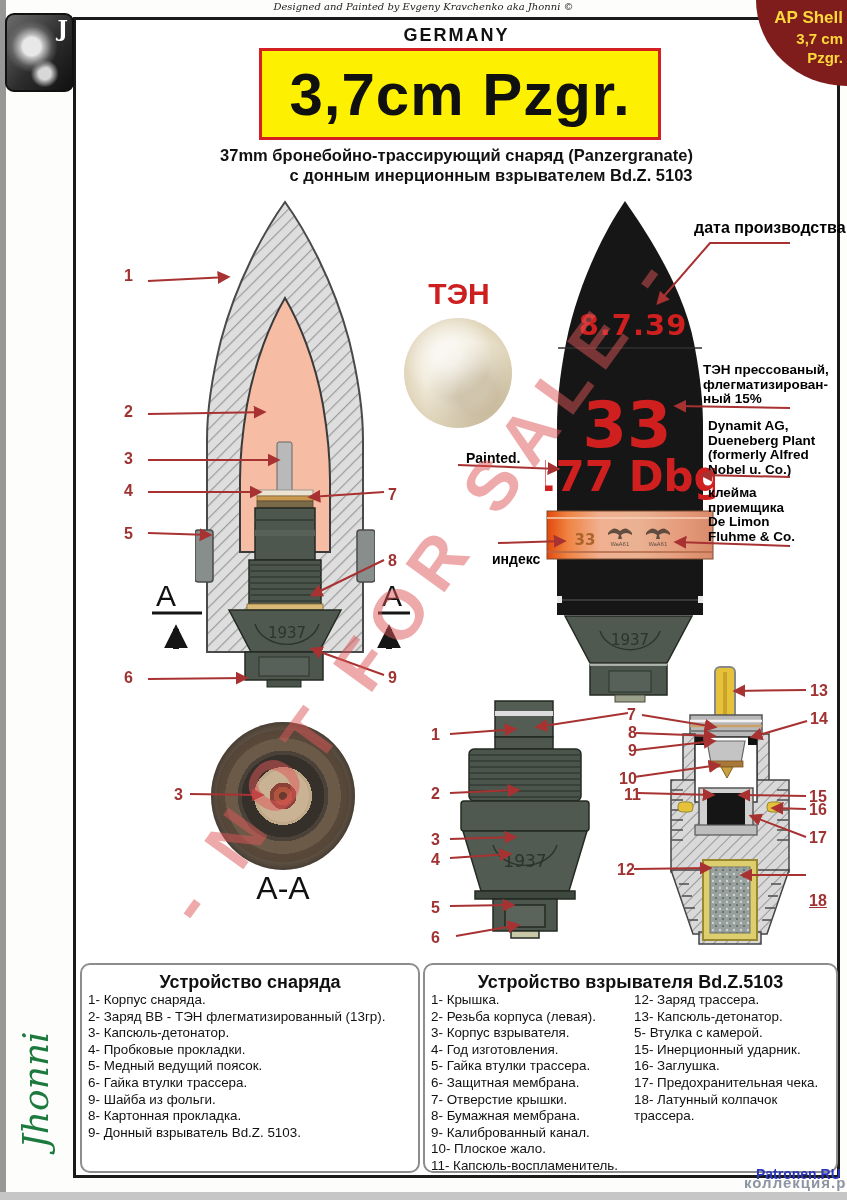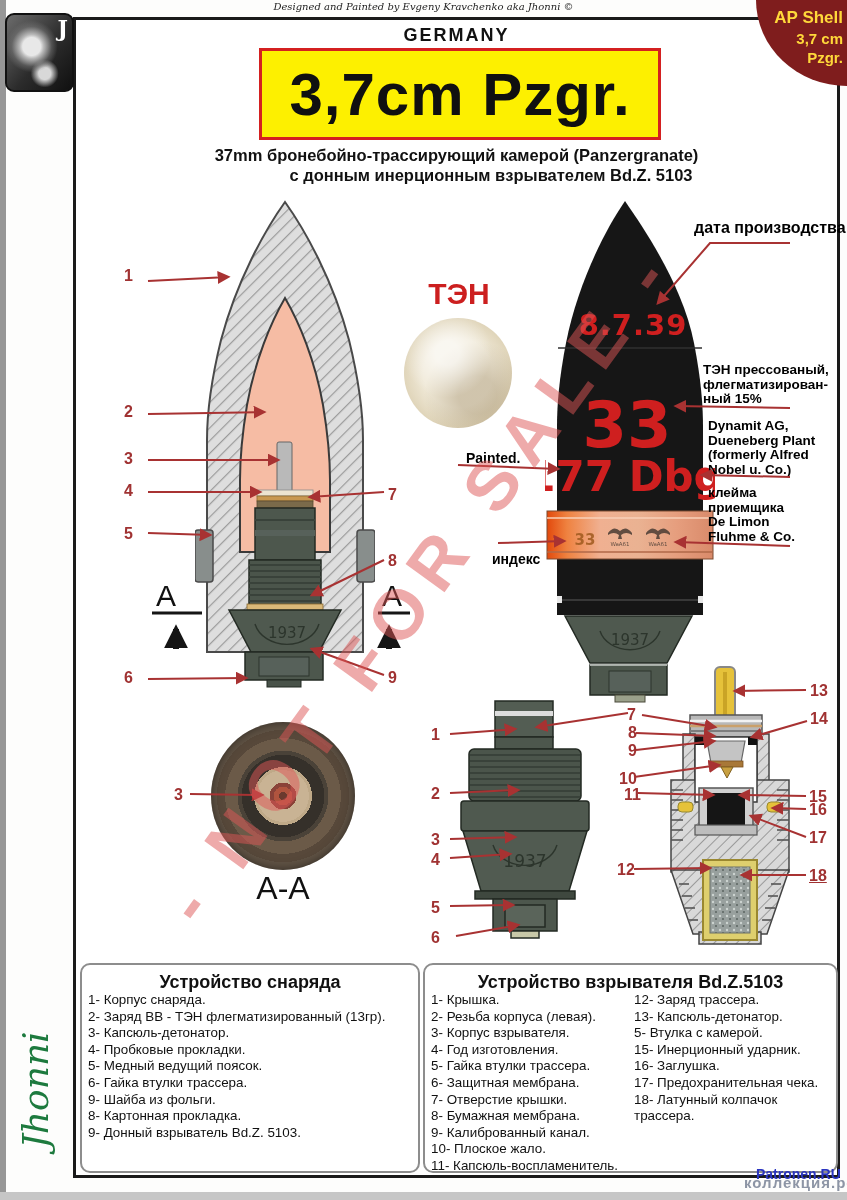--- a/index.html
+++ b/index.html
@@ -37,21 +37,21 @@
   <div style="margin:2px 4px 0 0;color:#ffd83a;font-weight:bold;font-size:15px;">3,7 cm</div>
   <div style="margin:2px 4px 0 0;color:#ffd83a;font-weight:bold;font-size:15px;">Pzgr.</div>
 </div>
 
 <div class="abs" style="left:73px;top:17px;width:761px;height:1155px;border:3px solid #1a1a1a;background:#fff;z-index:1;"></div>
 
 <div class="abs" style="left:73px;top:25px;width:767px;text-align:center;font-weight:bold;font-size:18px;letter-spacing:2px;color:#111;z-index:20;">GERMANY</div>
 <div class="abs" style="left:259px;top:48px;width:396px;height:86px;background:#fdf000;border:3px solid #d42020;z-index:20;display:flex;align-items:center;justify-content:center;">
   <span style="font-weight:bold;font-size:60px;color:#101010;letter-spacing:1px;">3,7cm Pzgr.</span>
 </div>
-<div class="abs" style="left:73px;top:146px;width:767px;text-align:center;font-weight:bold;font-size:16.5px;color:#111;z-index:20;">37mm бронебойно-трассирующий камерой (Panzergranate)</div>
+<div class="abs" style="left:73px;top:146px;width:767px;text-align:center;font-weight:bold;font-size:16.5px;color:#111;z-index:20;">37mm бронебойно-трассирующий снаряд (Panzergranate)</div>
 <div class="abs" style="left:73px;top:166px;width:836px;text-align:center;font-weight:bold;font-size:16.5px;color:#111;z-index:20;">с донным инерционным взрывателем Bd.Z. 5103</div>
 
 <svg class="abs" style="left:195px;top:200px;z-index:10;" width="180" height="490" viewBox="0 0 180 490">
   <defs>
     <pattern id="hatch" width="9" height="9" patternUnits="userSpaceOnUse" patternTransform="rotate(45)">
       <rect width="9" height="9" fill="#dedede"></rect>
       <line x1="0" y1="0" x2="0" y2="9" stroke="#9b9b9b" stroke-width="2.4"></line>
     </pattern>
   </defs>
   <path d="M90,2 C70,30 42,80 26,140 C15,185 12,215 12,240 L12,452 L168,452 L168,240 C168,215 165,185 154,140 C138,80 110,30 90,2 Z" fill="url(#hatch)" stroke="#4a4a4a" stroke-width="2"></path>
@@ -286,21 +286,21 @@
 <div class="num" style="left:628px;top:742px;">9</div>
 <div class="num" style="left:619px;top:770px;">10</div>
 <div class="num" style="left:624px;top:786px;">11</div>
 <div class="num" style="left:617px;top:861px;">12</div>
 
 <div class="num" style="left:810px;top:682px;">13</div>
 <div class="num" style="left:810px;top:710px;">14</div>
 <div class="num" style="left:809px;top:788px;">15</div>
 <div class="num" style="left:809px;top:801px;">16</div>
 <div class="num" style="left:809px;top:829px;">17</div>
-<div class="num" style="left:809px;top:867px;text-decoration:underline;">18</div>
+<div class="num" style="left:809px;top:892px;text-decoration:underline;">18</div>
 
 <div class="ann" style="left:694px;top:221px;font-size:16px;">дата производства</div>
 <div class="ann" style="left:703px;top:363px;">
   <div>ТЭН прессованый,</div>
   <div>флегматизирован-</div>
   <div>ный 15%</div>
 </div>
 <div class="ann" style="left:708px;top:419px;">
   <div>Dynamit AG,</div>
   <div>Dueneberg Plant</div>

